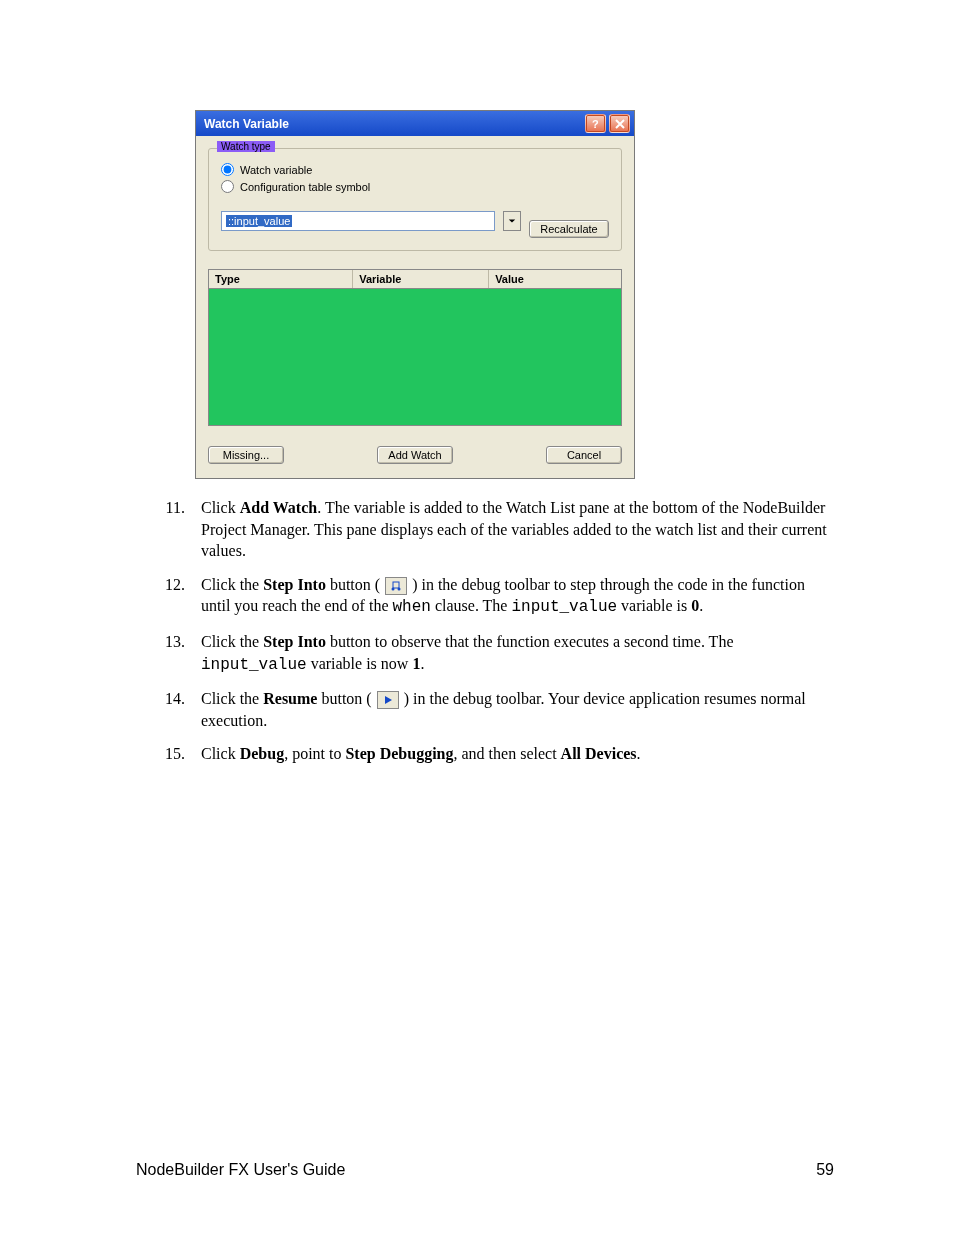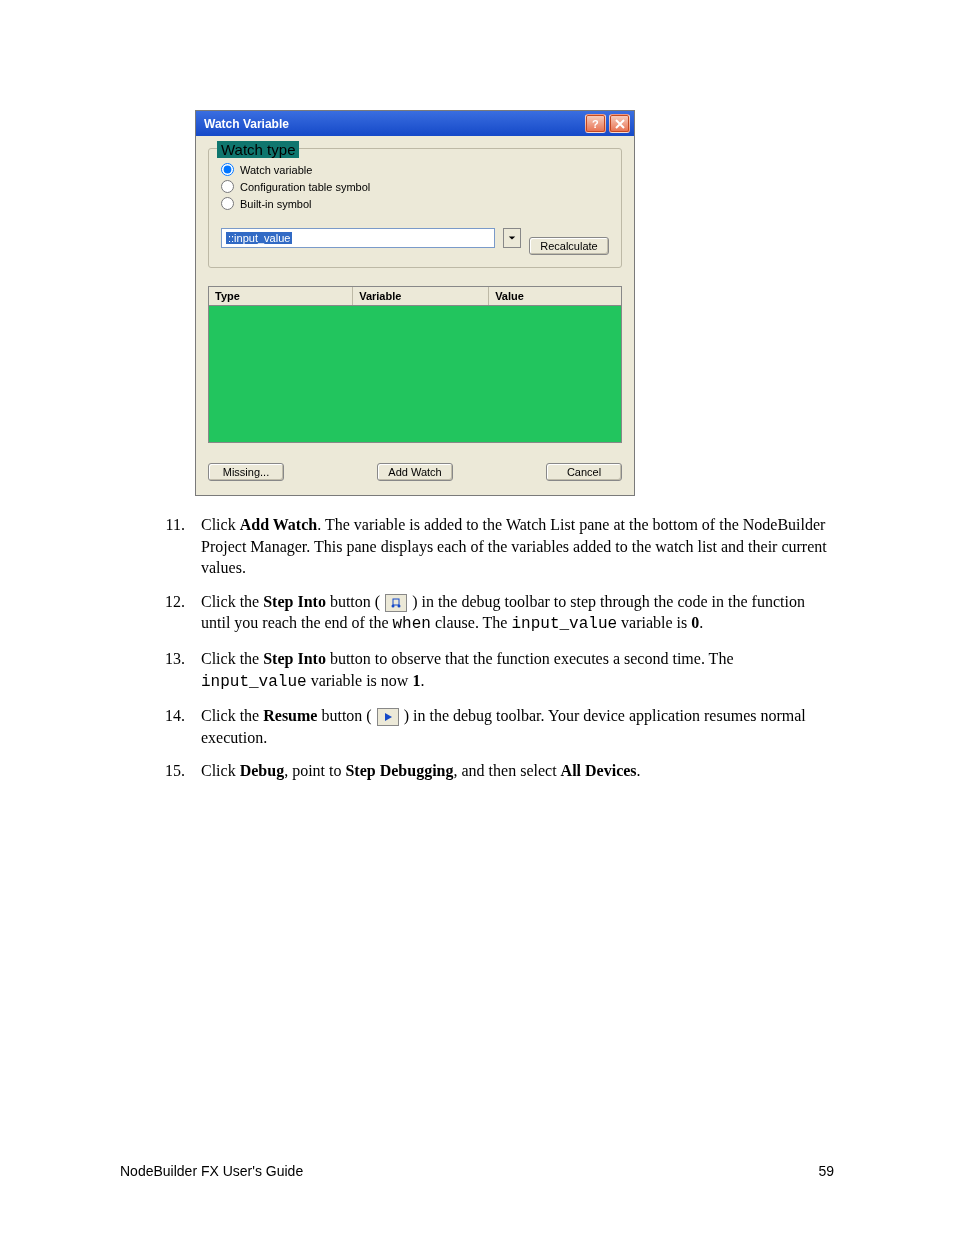--- a/index.html
+++ b/index.html
@@ -57,23 +57,23 @@
   .groupbox {
     border: 1px solid #bdb9a6;
     padding: 10px 12px 12px 12px;
     position: relative;
     border-radius: 3px;
   }
   .groupbox-legend {
     position: absolute;
     top: -8px;
     left: 8px;
-    background: #0f766e;
+    background: #8b5cf6;
     padding: 0 4px;
-    font-size: 15px;
+    font-size: 10px;
   }
   .radio-row {
     display: flex;
     align-items: center;
     gap: 6px;
     margin: 4px 0;
   }
   .radio-row input { margin: 0; }
   .editrow {
     display: flex;
@@ -173,26 +173,26 @@
     width: 20px;
     height: 16px;
     align-items: center;
     justify-content: center;
     margin: 0 1px;
   }
   .inline-icon svg { width: 12px; height: 12px; }
   .footer {
     position: absolute;
     bottom: 56px;
-    left: 120px;
+    left: 136px;
     right: 120px;
     display: flex;
     justify-content: space-between;
     font-family: Arial, sans-serif;
-    font-size: 14px;
+    font-size: 16px;
   }
 </style>
 </head>
 <body>
 
 <div class="page">
 
   <div class="shot">
     <div class="titlebar">
       <span class="caption">Watch Variable</span>
@@ -215,24 +215,20 @@
         <div class="groupbox-legend">Watch type</div>
 
         <label class="radio-row">
           <input type="radio" checked="" style="">
           <span>Watch variable</span>
         </label>
         <label class="radio-row">
           <input type="radio" style="">
           <span>Configuration table symbol</span>
         </label>
-        <label class="radio-row">
-          <input type="radio" style="">
-          <span>Built-in symbol</span>
-        </label>
 
         <div class="editrow">
           <div class="editbox">
             <span class="seltext">::input_value</span>
           </div>
           <div class="dropdown-btn">
             <svg viewBox="0 0 10 10">
                 <path d="M1 3 L5 7 L9 3 Z" fill="#000"></path>
               </svg>
           </div>

